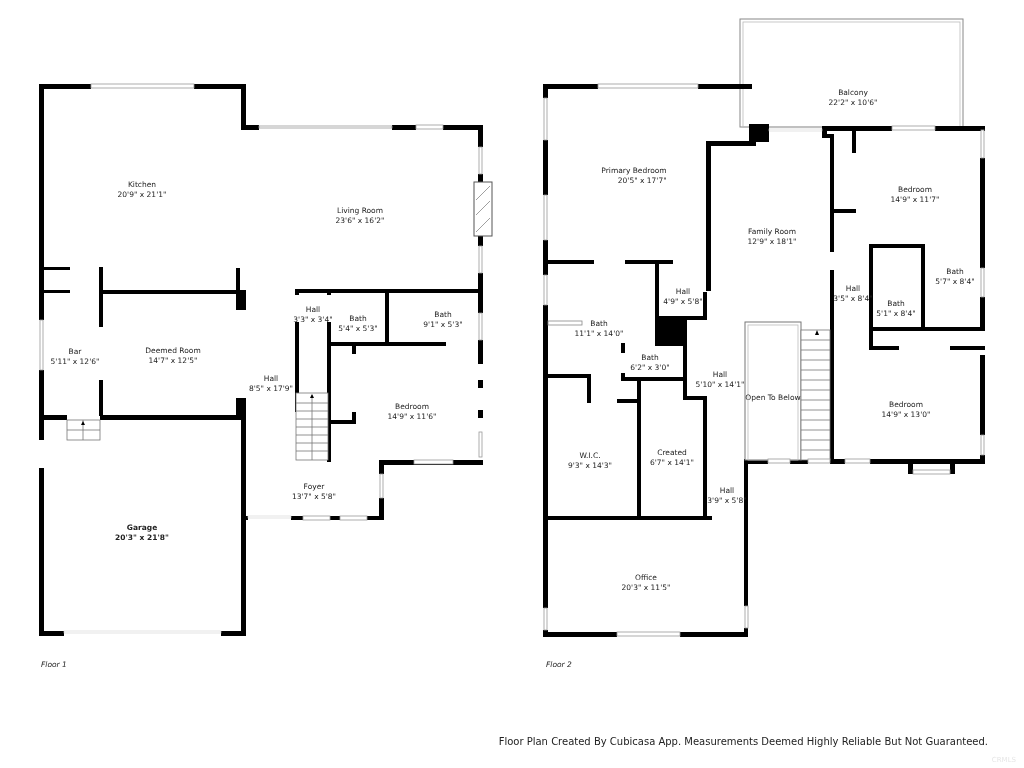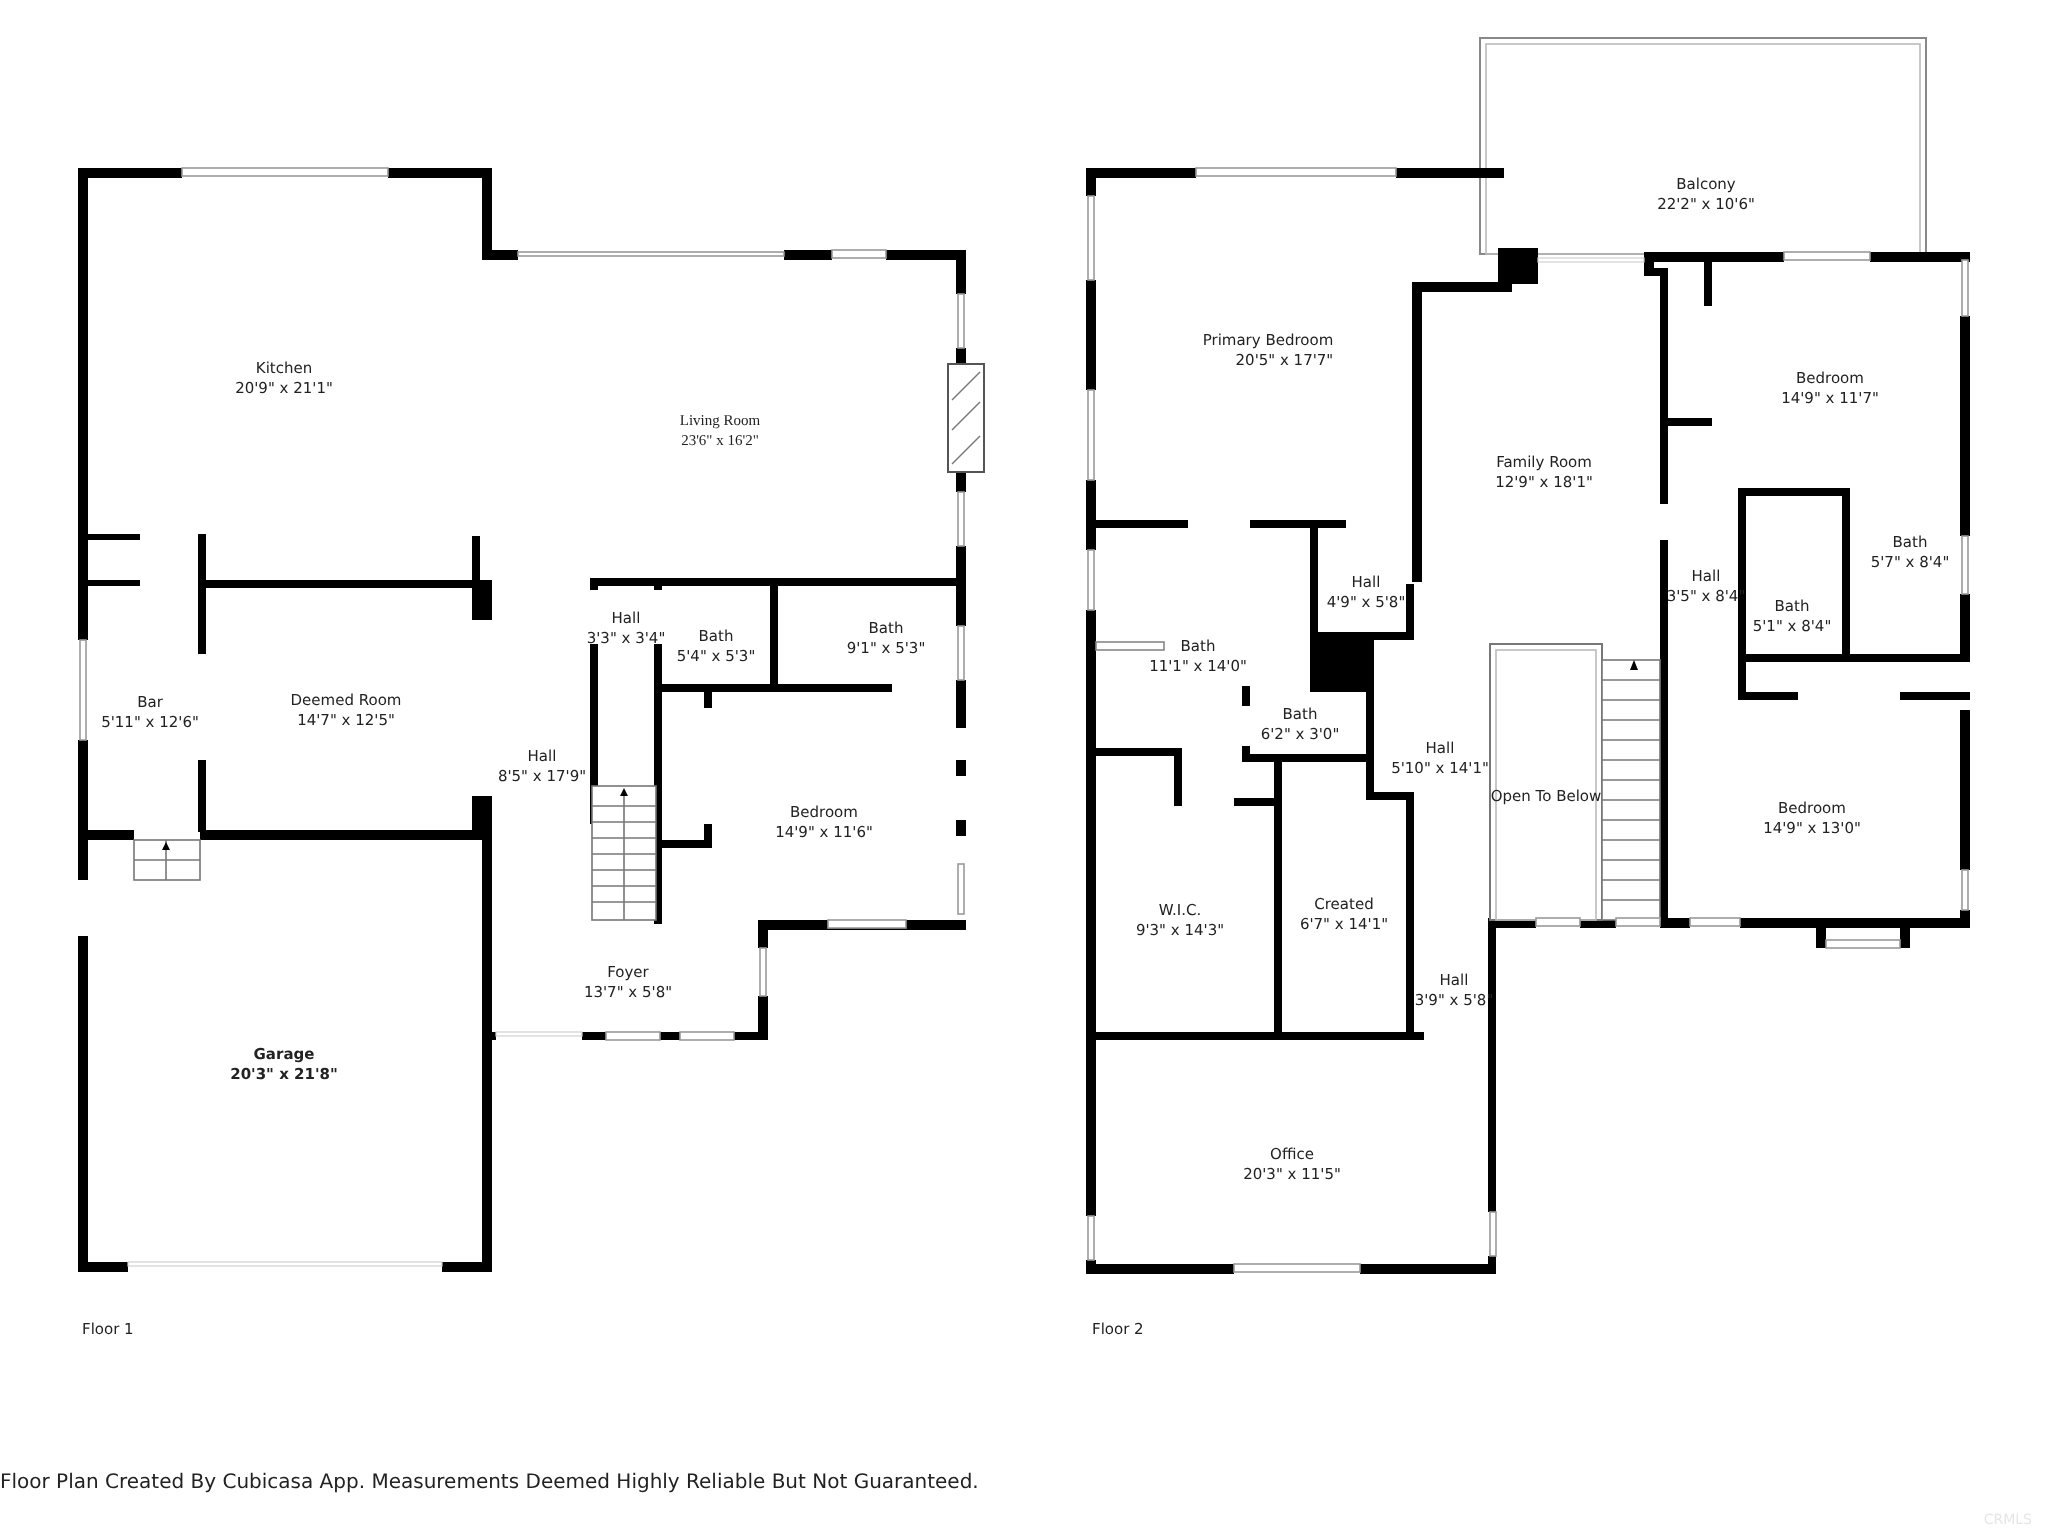--- a/index.html
+++ b/index.html
@@ -5,22 +5,22 @@
     html, body { margin: 0; padding: 0; background: #ffffff; }
     body { width: 1024px; height: 768px; position: relative; overflow: hidden; font-family: "DejaVu Sans", sans-serif; color: #222; }
     #plan { position: absolute; left: 0; top: 0; width: 1024px; height: 768px; }
     .wall { fill: #000; }
     .win { fill: #fff; stroke: #9a9a9a; stroke-width: 0.8; }
     .opening { fill: #fff; stroke: #d0d0d0; stroke-width: 0.6; }
     .stair line { stroke: #777; stroke-width: 0.8; }
     .stairbox { fill: #fff; stroke: #777; stroke-width: 0.8; }
     .label { position: absolute; transform: translate(-50%, -50%); text-align: center; font-size: 7.5px; line-height: 9.5px; white-space: nowrap; color: #222; }
     .label .dim { display: block; }
-    .floor-label { position: absolute; font-size: 7.5px; color: #222; }
-    .footer { position: absolute; left: 0; width: 988px; top: 736px; text-align: left; font-size: 10px; color: #222; }
+    .floor-label { position: absolute; font-size: 7.5px; color: #222; font-style: italic; }
+    .footer { position: absolute; left: 0; width: 988px; top: 736px; text-align: right; font-size: 10px; color: #222; }
     .watermark { position: absolute; right: 8px; top: 756px; font-size: 7px; color: #e6e6e6; }
   </style>
 </head>
 <body>
 
 <svg id="plan" viewBox="0 0 1024 768" xmlns="http://www.w3.org/2000/svg">
 
   <g>
 
     <rect class="wall" x="39" y="84" width="5" height="236"></rect>
@@ -235,21 +235,21 @@
     <rect class="win" x="768" y="459" width="22" height="4"></rect>
     <rect class="win" x="808" y="459" width="22" height="4"></rect>
     <rect class="win" x="845" y="459" width="25" height="4"></rect>
     <rect class="win" x="913" y="470" width="37" height="4"></rect>
     <rect class="opening" x="769" y="129" width="53" height="2"></rect>
   </g>
 </svg>
 
 <div>
   <div class="label" style="left:142px;top:189px;"><span>Kitchen</span><span class="dim">20'9" x 21'1"</span></div>
-  <div class="label" style="left:360px;top:215px;font-family:Liberation Serif, serif;"><span>Living Room</span><span class="dim">23'6" x 16'2"</span></div>
+  <div class="label" style="left:360px;top:215px;"><span>Living Room</span><span class="dim">23'6" x 16'2"</span></div>
   <div class="label" style="left:75px;top:356px;"><span>Bar</span><span class="dim">5'11" x 12'6"</span></div>
   <div class="label" style="left:173px;top:355px;"><span>Deemed Room</span><span class="dim">14'7" x 12'5"</span></div>
   <div class="label" style="left:313px;top:314px;"><span>Hall</span><span class="dim">3'3" x 3'4"</span></div>
   <div class="label" style="left:358px;top:323px;"><span>Bath</span><span class="dim">5'4" x 5'3"</span></div>
   <div class="label" style="left:443px;top:319px;"><span>Bath</span><span class="dim">9'1" x 5'3"</span></div>
   <div class="label" style="left:271px;top:383px;"><span>Hall</span><span class="dim">8'5" x 17'9"</span></div>
   <div class="label" style="left:412px;top:411px;"><span>Bedroom</span><span class="dim">14'9" x 11'6"</span></div>
   <div class="label" style="left:314px;top:491px;"><span>Foyer</span><span class="dim">13'7" x 5'8"</span></div>
   <div class="label" style="left:142px;top:532px;font-weight:bold;"><span>Garage</span><span class="dim">20'3" x 21'8"</span></div>
   <div class="floor-label" style="left:41px;top:660px;">Floor 1</div>

